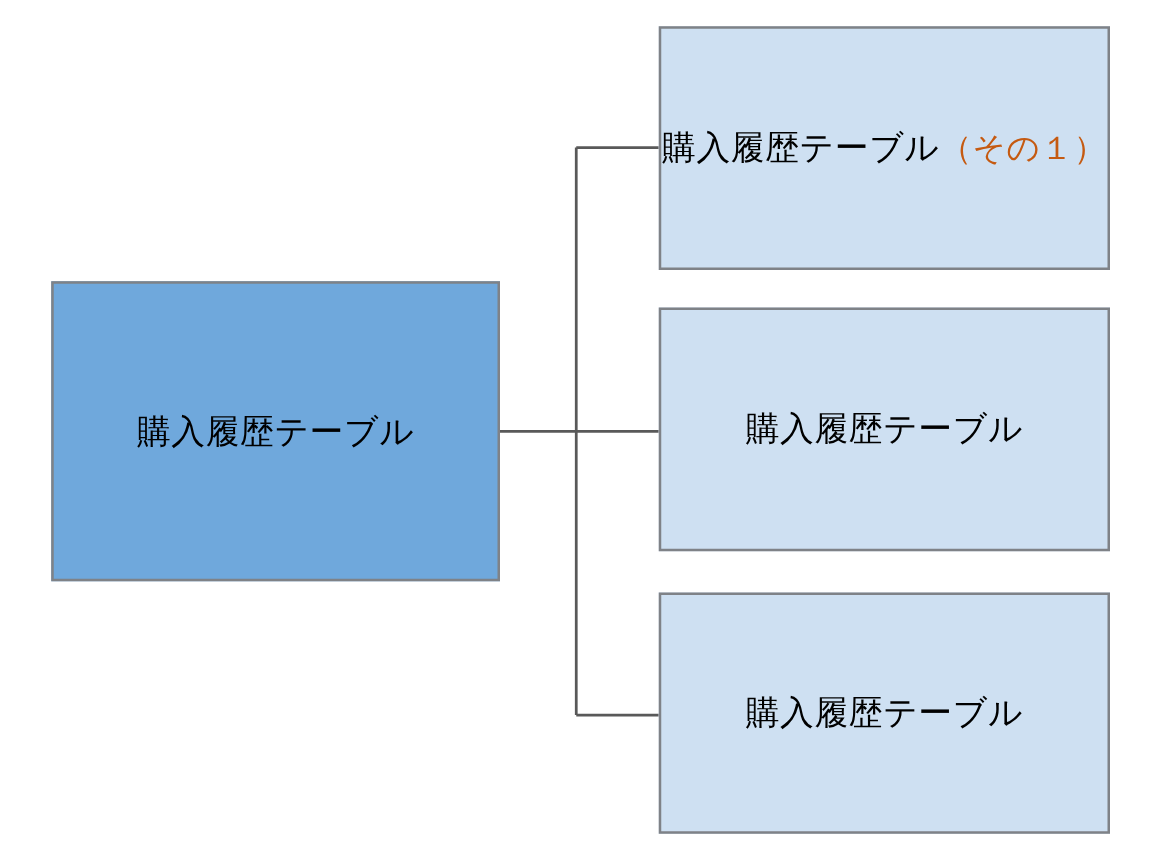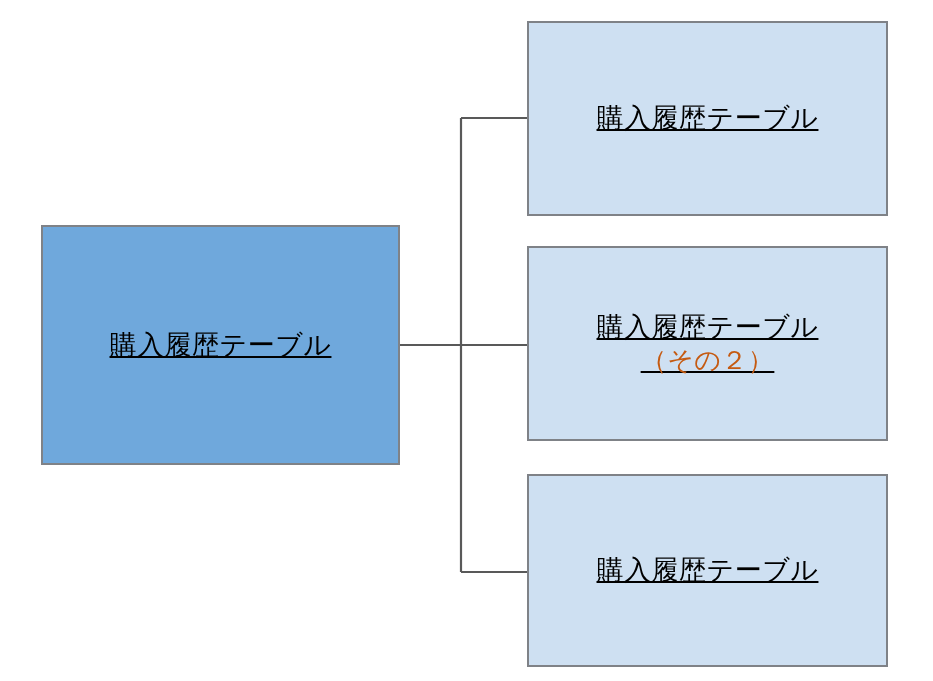--- a/index.html
+++ b/index.html
@@ -28,26 +28,25 @@
     width: 933px;
     height: 681px;
   }
 
   
   .node-box {
     position: absolute;
     box-sizing: border-box;
     border: 2px solid #7F8287;
     display: flex;
-    flex-direction: column;
+    flex-direction: row;
     align-items: center;
     justify-content: center;
     text-align: center;
     line-height: 1.28;
-    text-decoration: underline;
   }
   .node-box.root {
     left: 41px;
     top: 225px;
     width: 359px;
     height: 240px;
     background: #6FA8DC;
   }
   .node-box.leaf {
     left: 527px;
@@ -90,24 +89,24 @@
       <path d="M 461 572 L 527 572"></path>
     </g>
   </svg>
 
   <div class="node-box root">
     <div class="node-title">購入履歴テーブル</div>
   </div>
 
   <div class="node-box leaf leaf-1">
     <div class="node-title">購入履歴テーブル</div>
+    <div class="node-subtitle">（その１）</div>
   </div>
 
   <div class="node-box leaf leaf-2">
     <div class="node-title">購入履歴テーブル</div>
-    <div class="node-subtitle">（その２）</div>
   </div>
 
   <div class="node-box leaf leaf-3">
     <div class="node-title">購入履歴テーブル</div>
   </div>
 
 </div>
 
 </body></html>

